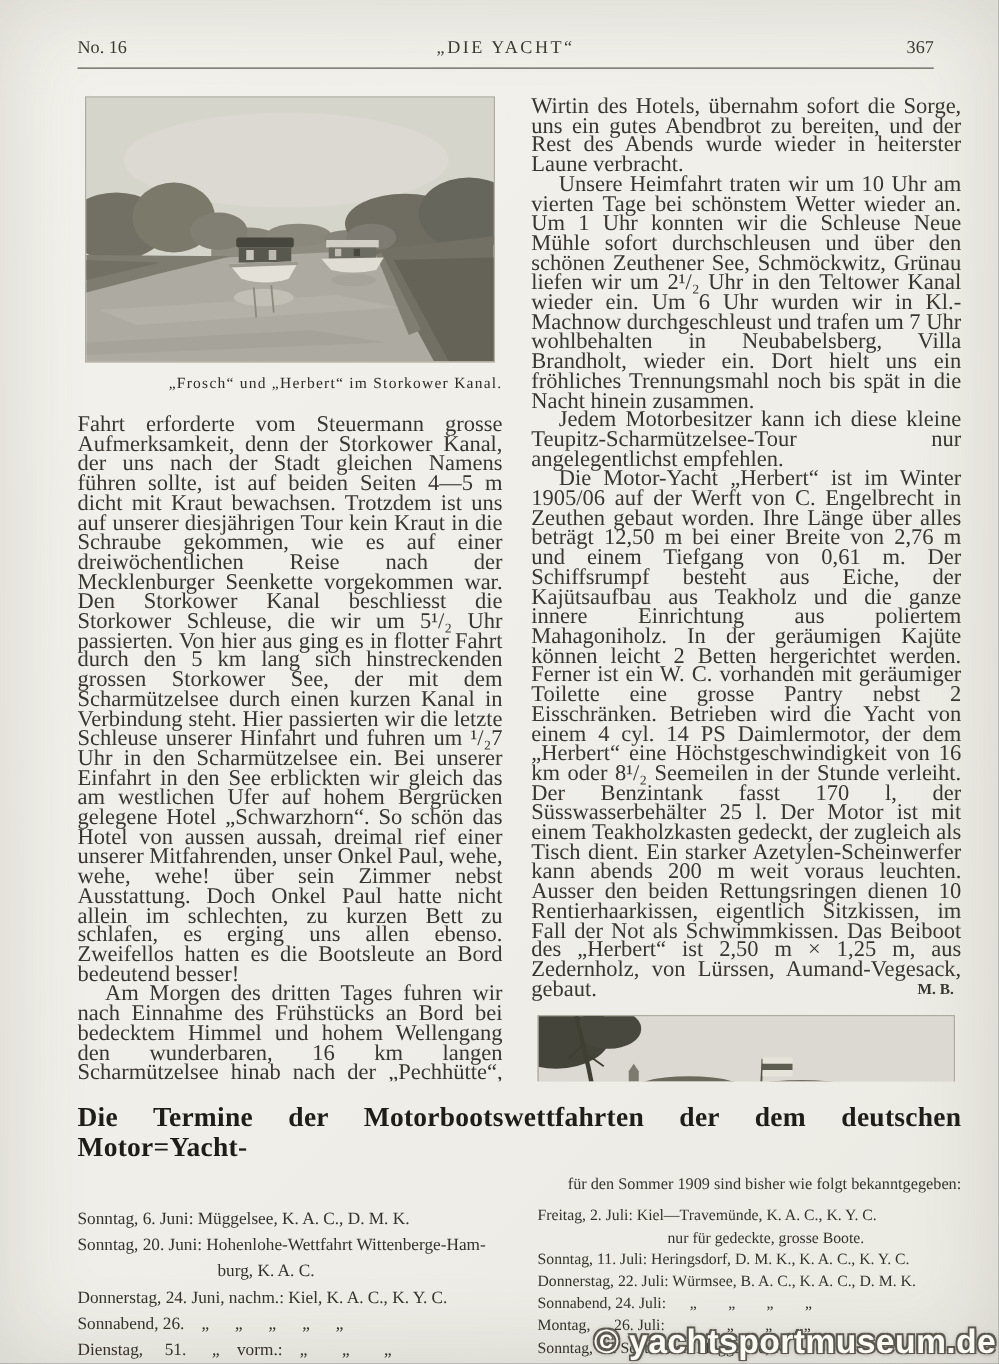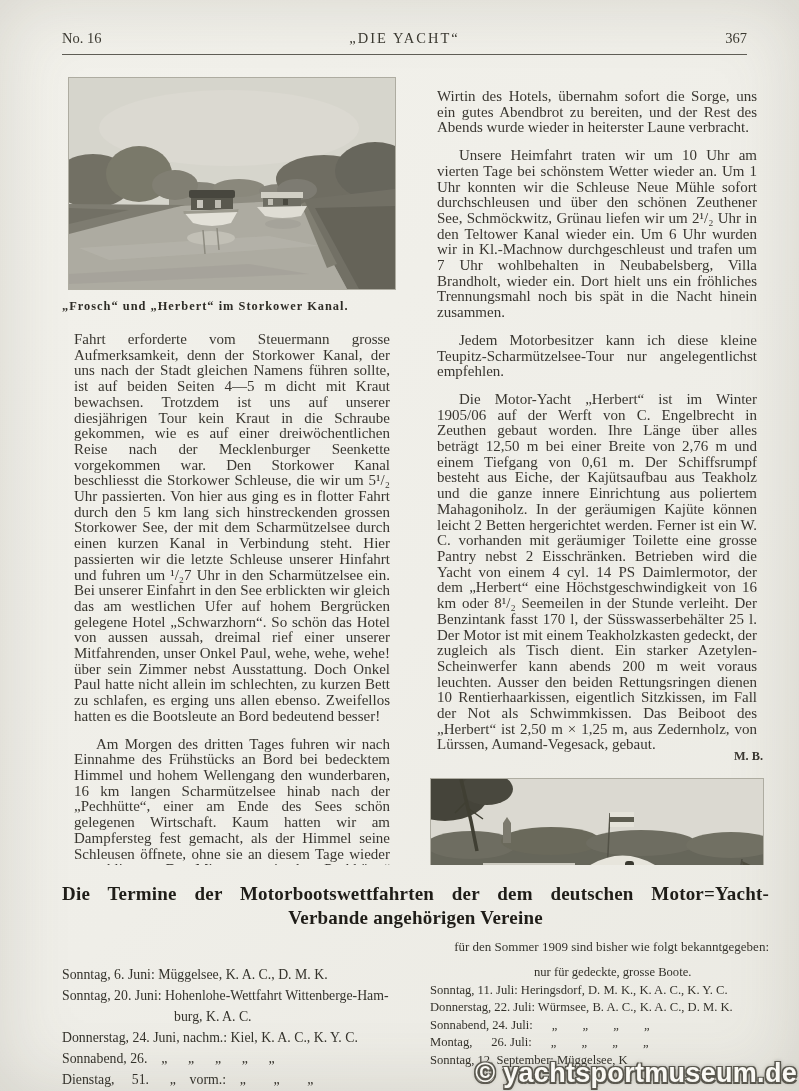--- a/index.html
+++ b/index.html
@@ -24,38 +24,38 @@
   
   .columns{
     display:flex;gap:23px;margin:22px 30px 0 62px;height:788px;overflow:hidden;
   }
   .col{position:relative;}
   .col-left{width:340px;flex:none;}
   .col-right{flex:1;min-width:0;}
   figure{margin:0;}
   .photo-frame{display:block;margin:0 auto;border:1px solid #aeaca1;background:#cfcdc6;}
   figcaption{
-    margin-top:9px;text-align:left;font-weight:700;font-size:12.4px;
+    margin-top:9px;text-align:right;font-weight:400;font-size:12.4px;
     letter-spacing:1px;color:#2e2c26;
   }
   .body-text{
-    margin:12px;font-size:15px;line-height:15.7px;text-align:justify;
+    margin:0;font-size:18px;line-height:15.7px;text-align:justify;
     color:#393630;
   }
   .first-after-figure{margin-top:18px;}
   .indent1{text-indent:22px;}
   .signature{
     text-align:right;margin-top:-15.7px;padding-right:6px;
     font-size:12.3px;line-height:15.7px;color:#393630;font-weight:bold;
   }
   .fig2{margin-top:13px;}
   
   .schedule{margin:17px 30px 0 62px;}
   .sched-heading{
-    font-weight:700;color:#1f1d18;font-size:19px;line-height:24px;
+    font-weight:700;color:#1f1d18;font-size:22px;line-height:24px;
     letter-spacing:.2px;
   }
   .sched-heading.l1{text-align:justify;text-align-last:justify;}
   .sched-heading.l2{text-align:center;}
   .sched-intro{margin-top:9px;font-size:13px;color:#36342d;text-align:right;}
   .sched-cols{display:flex;gap:16px;margin-top:9px;}
   .sched-col{min-width:0;}
   .sched-col.left{width:352px;flex:none;font-size:13.8px;line-height:21px;}
   .sched-col.right{flex:1;font-size:12.6px;line-height:17.6px;}
   .sched-row{white-space:pre;color:#34322b;}
@@ -204,32 +204,32 @@
           <path d="M230,140 L232,178 M260,142 L262,172" stroke="#7f7d74" stroke-width="2" fill="none"></path>
           <rect width="332" height="215" fill="#b0a88f" opacity=".05"></rect>
         </svg>
         <figcaption>„Herbert“ und „Frosch“ in Teupitz.</figcaption>
       </figure>
     </div>
   </div>
 
   <section class="schedule">
     <div class="sched-heading l1">Die Termine der Motorbootswettfahrten der dem deutschen Motor=Yacht-</div>
-    <div class="sched-heading l2">Verbande angehörigen Vereine</div>
     <div class="sched-intro">für den Sommer 1909 sind bisher wie folgt bekanntgegeben:</div>
     <div class="sched-cols">
       <div class="sched-col left">
           <div class="sched-row">Sonntag, 6. Juni: Müggelsee, K. A. C., D. M. K.</div>
           <div class="sched-row">Sonntag, 20. Juni: Hohenlohe-Wettfahrt Wittenberge-Ham-</div>
           <div class="sched-row indent">burg, K. A. C.</div>
           <div class="sched-row">Donnerstag, 24. Juni, nachm.: Kiel, K. A. C., K. Y. C.</div>
           <div class="sched-row">Sonnabend, 26. „  „  „  „  „</div>
           <div class="sched-row">Dienstag,  51.  „  vorm.: „   „   „</div>
         </div>
       <div class="sched-col right">
+          <div class="sched-row">Freitag, 2. Juli: Kiel—Travemünde, K. A. C., K. Y. C.</div>
           <div class="sched-row indent">nur für gedeckte, grosse Boote.</div>
           <div class="sched-row">Sonntag, 11. Juli: Heringsdorf, D. M. K., K. A. C., K. Y. C.</div>
           <div class="sched-row">Donnerstag, 22. Juli: Würmsee, B. A. C., K. A. C., D. M. K.</div>
           <div class="sched-row">Sonnabend, 24. Juli:  „  „  „  „</div>
           <div class="sched-row">Montag,  26. Juli:  „  „  „  „</div>
           <div class="sched-row">Sonntag, 12. September: Müggelsee, K</div>
         </div>
     </div>
   </section>
 

